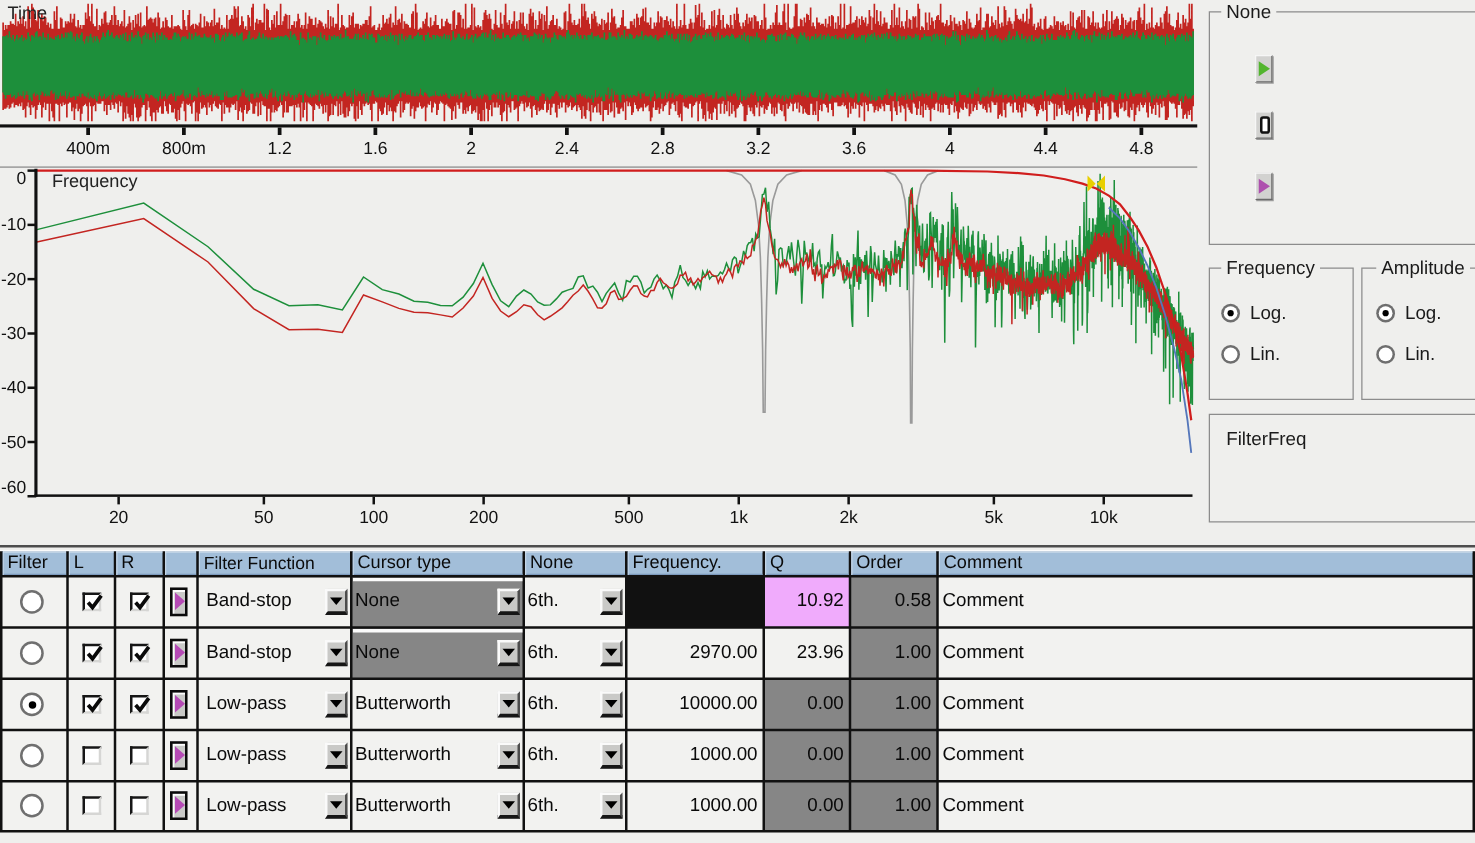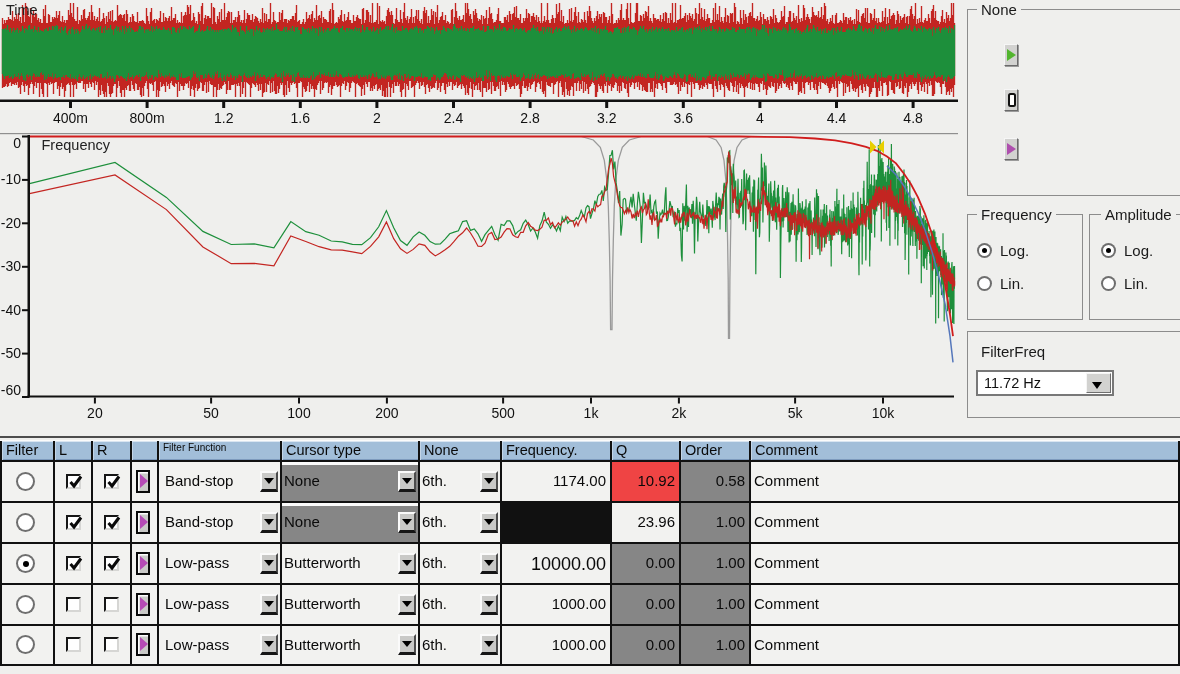--- a/index.html
+++ b/index.html
@@ -117,34 +117,28 @@
       <span class="glab" style="left:11px">Amplitude</span>
     </div>
     <div style="position:absolute;left:1103px;top:245px;width:11px;height:11px;background:#fff;border-radius:50%;box-shadow:0 0 0 2px #6e6e6e">
       <div style="position:absolute;left:3px;top:3px;width:5px;height:5px;background:#000;border-radius:50%"></div>
     </div>
     <div class="rlab" style="left:1124px;top:242px">Log.</div>
     <div style="position:absolute;left:1103px;top:278px;width:11px;height:11px;background:#fff;border-radius:50%;box-shadow:0 0 0 2px #6e6e6e"></div>
     <div class="rlab" style="left:1124px;top:275px">Lin.</div>
     <div class="gbox" style="left:967px;top:331px;width:226px;height:87px"></div>
     <div class="rlab" style="left:981px;top:343px">FilterFreq</div>
-    <div style="position:absolute;left:976px;top:370px;width:138px;height:26px;background:#fff;border:2px solid #787878;box-sizing:border-box">
-<div style="position:absolute;left:6px;top:3px;font-size:14.5px;color:#111">11.72 Hz</div>
-<div style="position:absolute;right:1px;top:1px;bottom:1px;width:23px;background:#d2d2d0;border:1px solid;border-color:#f5f5f5 #6f6f6f #6f6f6f #f5f5f5">
-<div style="position:absolute;left:5px;top:8px;width:0;height:0;border-top:7px solid #000;border-left:5.5px solid transparent;border-right:5.5px solid transparent"></div>
-      </div>
-    </div>
 <div style="position:absolute;left:0;top:436px;width:1180px;height:2px;background:#4d4d4d"></div>
     <div style="position:absolute;left:0;top:440px;width:1180px;height:1px;background:#fbfbfb"></div>
     <div style="position:absolute;left:0;top:441px;width:1180px;height:225px;background:#111"></div>
     <div style="position:absolute;left:2px;top:441px;width:51px;height:19px;background:#a2bed9;box-shadow:inset 0 1px 0 #d9e5f1,inset 1px 0 0 #c3d5e7,inset 0 -1px 0 #7d9abd;font-size:14.5px;color:#0a0a0a;padding:1px 0 0 4px;box-sizing:border-box;white-space:nowrap;overflow:hidden">Filter</div>
     <div style="position:absolute;left:55px;top:441px;width:36px;height:19px;background:#a2bed9;box-shadow:inset 0 1px 0 #d9e5f1,inset 1px 0 0 #c3d5e7,inset 0 -1px 0 #7d9abd;font-size:14.5px;color:#0a0a0a;padding:1px 0 0 4px;box-sizing:border-box;white-space:nowrap;overflow:hidden">L</div>
     <div style="position:absolute;left:93px;top:441px;width:37px;height:19px;background:#a2bed9;box-shadow:inset 0 1px 0 #d9e5f1,inset 1px 0 0 #c3d5e7,inset 0 -1px 0 #7d9abd;font-size:14.5px;color:#0a0a0a;padding:1px 0 0 4px;box-sizing:border-box;white-space:nowrap;overflow:hidden">R</div>
     <div style="position:absolute;left:132px;top:441px;width:25px;height:19px;background:#a2bed9;box-shadow:inset 0 1px 0 #d9e5f1,inset 1px 0 0 #c3d5e7,inset 0 -1px 0 #7d9abd;font-size:14.5px;color:#0a0a0a;padding:1px 0 0 4px;box-sizing:border-box;white-space:nowrap;overflow:hidden"></div>
-    <div style="position:absolute;left:159px;top:441px;width:121px;height:19px;background:#a2bed9;box-shadow:inset 0 1px 0 #d9e5f1,inset 1px 0 0 #c3d5e7,inset 0 -1px 0 #7d9abd;font-size:10px;color:#0a0a0a;padding:1px 0 0 4px;box-sizing:border-box;white-space:nowrap;overflow:hidden">Filter Function</div>
+    <div style="position:absolute;left:159px;top:441px;width:121px;height:19px;background:#a2bed9;box-shadow:inset 0 1px 0 #d9e5f1,inset 1px 0 0 #c3d5e7,inset 0 -1px 0 #7d9abd;font-size:14px;color:#0a0a0a;padding:1px 0 0 4px;box-sizing:border-box;white-space:nowrap;overflow:hidden">Filter Function</div>
     <div style="position:absolute;left:282px;top:441px;width:136px;height:19px;background:#a2bed9;box-shadow:inset 0 1px 0 #d9e5f1,inset 1px 0 0 #c3d5e7,inset 0 -1px 0 #7d9abd;font-size:14.5px;color:#0a0a0a;padding:1px 0 0 4px;box-sizing:border-box;white-space:nowrap;overflow:hidden">Cursor type</div>
     <div style="position:absolute;left:420px;top:441px;width:80px;height:19px;background:#a2bed9;box-shadow:inset 0 1px 0 #d9e5f1,inset 1px 0 0 #c3d5e7,inset 0 -1px 0 #7d9abd;font-size:14.5px;color:#0a0a0a;padding:1px 0 0 4px;box-sizing:border-box;white-space:nowrap;overflow:hidden">None</div>
     <div style="position:absolute;left:502px;top:441px;width:108px;height:19px;background:#a2bed9;box-shadow:inset 0 1px 0 #d9e5f1,inset 1px 0 0 #c3d5e7,inset 0 -1px 0 #7d9abd;font-size:14.5px;color:#0a0a0a;padding:1px 0 0 4px;box-sizing:border-box;white-space:nowrap;overflow:hidden">Frequency.</div>
     <div style="position:absolute;left:612px;top:441px;width:67px;height:19px;background:#a2bed9;box-shadow:inset 0 1px 0 #d9e5f1,inset 1px 0 0 #c3d5e7,inset 0 -1px 0 #7d9abd;font-size:14.5px;color:#0a0a0a;padding:1px 0 0 4px;box-sizing:border-box;white-space:nowrap;overflow:hidden">Q</div>
     <div style="position:absolute;left:681px;top:441px;width:68px;height:19px;background:#a2bed9;box-shadow:inset 0 1px 0 #d9e5f1,inset 1px 0 0 #c3d5e7,inset 0 -1px 0 #7d9abd;font-size:14.5px;color:#0a0a0a;padding:1px 0 0 4px;box-sizing:border-box;white-space:nowrap;overflow:hidden">Order</div>
     <div style="position:absolute;left:751px;top:441px;width:427px;height:19px;background:#a2bed9;box-shadow:inset 0 1px 0 #d9e5f1,inset 1px 0 0 #c3d5e7,inset 0 -1px 0 #7d9abd;font-size:14.5px;color:#0a0a0a;padding:1px 0 0 4px;box-sizing:border-box;white-space:nowrap;overflow:hidden">Comment</div>
     <div style="position:absolute;left:2px;top:462px;width:51px;height:39px;background:#f2f2f0;">
       <div style="position:absolute;left:16px;top:12px;width:15px;height:15px;background:#fff;border-radius:50%;box-shadow:0 0 0 2px #6f6f6f"></div>
     </div>
     <div style="position:absolute;left:55px;top:462px;width:36px;height:39px;background:#f2f2f0;">
@@ -177,24 +171,21 @@
       <div style="position:absolute;right:2px;top:9px;width:18px;height:21px;background:#c9c9c7;border-top:2px solid #fafafa;border-left:2px solid #fafafa;border-right:2px solid #4c4c4c;border-bottom:3px solid #161616;box-sizing:border-box">
         <div style="position:absolute;left:2px;top:5px;width:0;height:0;border-top:6.5px solid #000;border-left:5px solid transparent;border-right:5px solid transparent"></div>
       </div>
     </div>
     <div style="position:absolute;left:420px;top:462px;width:80px;height:39px;background:#f2f2f0;">
       <div style="position:absolute;left:2px;top:10px;font-size:15px;color:#0a0a0a">6th.</div>
       <div style="position:absolute;right:2px;top:9px;width:18px;height:21px;background:#c9c9c7;border-top:2px solid #fafafa;border-left:2px solid #fafafa;border-right:2px solid #4c4c4c;border-bottom:3px solid #161616;box-sizing:border-box">
         <div style="position:absolute;left:2px;top:5px;width:0;height:0;border-top:6.5px solid #000;border-left:5px solid transparent;border-right:5px solid transparent"></div>
       </div>
     </div>
-    <div style="position:absolute;left:502px;top:462px;width:108px;height:39px;background:#f2f2f0;">
-      <div style="position:absolute;right:4px;top:10px;font-size:15px;color:#0a0a0a">1174.00</div>
-    </div>
-    <div style="position:absolute;left:612px;top:462px;width:67px;height:39px;background:#ef4444;">
+    <div style="position:absolute;left:612px;top:462px;width:67px;height:39px;background:#f0abfc;">
       <div style="position:absolute;right:4px;top:10px;font-size:15px;color:#0a0a0a">10.92</div>
     </div>
     <div style="position:absolute;left:681px;top:462px;width:68px;height:39px;background:#868686;">
       <div style="position:absolute;right:4px;top:10px;font-size:15px;color:#0a0a0a">0.58</div>
     </div>
     <div style="position:absolute;left:751px;top:462px;width:427px;height:39px;background:#f2f2f0;">
       <div style="position:absolute;left:3px;top:10px;font-size:15px;color:#0a0a0a">Comment</div>
     </div>
     <div style="position:absolute;left:2px;top:503px;width:51px;height:39px;background:#f2f2f0;">
       <div style="position:absolute;left:16px;top:12px;width:15px;height:15px;background:#fff;border-radius:50%;box-shadow:0 0 0 2px #6f6f6f"></div>
@@ -228,20 +219,23 @@
       <div style="position:absolute;left:2px;top:10px;font-size:15px;color:#0a0a0a">None</div>
       <div style="position:absolute;right:2px;top:9px;width:18px;height:21px;background:#c9c9c7;border-top:2px solid #fafafa;border-left:2px solid #fafafa;border-right:2px solid #4c4c4c;border-bottom:3px solid #161616;box-sizing:border-box">
         <div style="position:absolute;left:2px;top:5px;width:0;height:0;border-top:6.5px solid #000;border-left:5px solid transparent;border-right:5px solid transparent"></div>
       </div>
     </div>
     <div style="position:absolute;left:420px;top:503px;width:80px;height:39px;background:#f2f2f0;">
       <div style="position:absolute;left:2px;top:10px;font-size:15px;color:#0a0a0a">6th.</div>
       <div style="position:absolute;right:2px;top:9px;width:18px;height:21px;background:#c9c9c7;border-top:2px solid #fafafa;border-left:2px solid #fafafa;border-right:2px solid #4c4c4c;border-bottom:3px solid #161616;box-sizing:border-box">
         <div style="position:absolute;left:2px;top:5px;width:0;height:0;border-top:6.5px solid #000;border-left:5px solid transparent;border-right:5px solid transparent"></div>
       </div>
+    </div>
+    <div style="position:absolute;left:502px;top:503px;width:108px;height:39px;background:#f2f2f0;">
+      <div style="position:absolute;right:4px;top:10px;font-size:15px;color:#0a0a0a">2970.00</div>
     </div>
     <div style="position:absolute;left:612px;top:503px;width:67px;height:39px;background:#f2f2f0;">
       <div style="position:absolute;right:4px;top:10px;font-size:15px;color:#0a0a0a">23.96</div>
     </div>
     <div style="position:absolute;left:681px;top:503px;width:68px;height:39px;background:#868686;">
       <div style="position:absolute;right:4px;top:10px;font-size:15px;color:#0a0a0a">1.00</div>
     </div>
     <div style="position:absolute;left:751px;top:503px;width:427px;height:39px;background:#f2f2f0;">
       <div style="position:absolute;left:3px;top:10px;font-size:15px;color:#0a0a0a">Comment</div>
     </div>
@@ -281,21 +275,21 @@
         <div style="position:absolute;left:2px;top:5px;width:0;height:0;border-top:6.5px solid #000;border-left:5px solid transparent;border-right:5px solid transparent"></div>
       </div>
     </div>
     <div style="position:absolute;left:420px;top:544px;width:80px;height:39px;background:#f2f2f0;">
       <div style="position:absolute;left:2px;top:10px;font-size:15px;color:#0a0a0a">6th.</div>
       <div style="position:absolute;right:2px;top:9px;width:18px;height:21px;background:#c9c9c7;border-top:2px solid #fafafa;border-left:2px solid #fafafa;border-right:2px solid #4c4c4c;border-bottom:3px solid #161616;box-sizing:border-box">
         <div style="position:absolute;left:2px;top:5px;width:0;height:0;border-top:6.5px solid #000;border-left:5px solid transparent;border-right:5px solid transparent"></div>
       </div>
     </div>
     <div style="position:absolute;left:502px;top:544px;width:108px;height:39px;background:#f2f2f0;">
-      <div style="position:absolute;right:4px;top:10px;font-size:18px;color:#0a0a0a">10000.00</div>
+      <div style="position:absolute;right:4px;top:10px;font-size:15px;color:#0a0a0a">10000.00</div>
     </div>
     <div style="position:absolute;left:612px;top:544px;width:67px;height:39px;background:#868686;">
       <div style="position:absolute;right:4px;top:10px;font-size:15px;color:#0a0a0a">0.00</div>
     </div>
     <div style="position:absolute;left:681px;top:544px;width:68px;height:39px;background:#868686;">
       <div style="position:absolute;right:4px;top:10px;font-size:15px;color:#0a0a0a">1.00</div>
     </div>
     <div style="position:absolute;left:751px;top:544px;width:427px;height:39px;background:#f2f2f0;">
       <div style="position:absolute;left:3px;top:10px;font-size:15px;color:#0a0a0a">Comment</div>
     </div>

